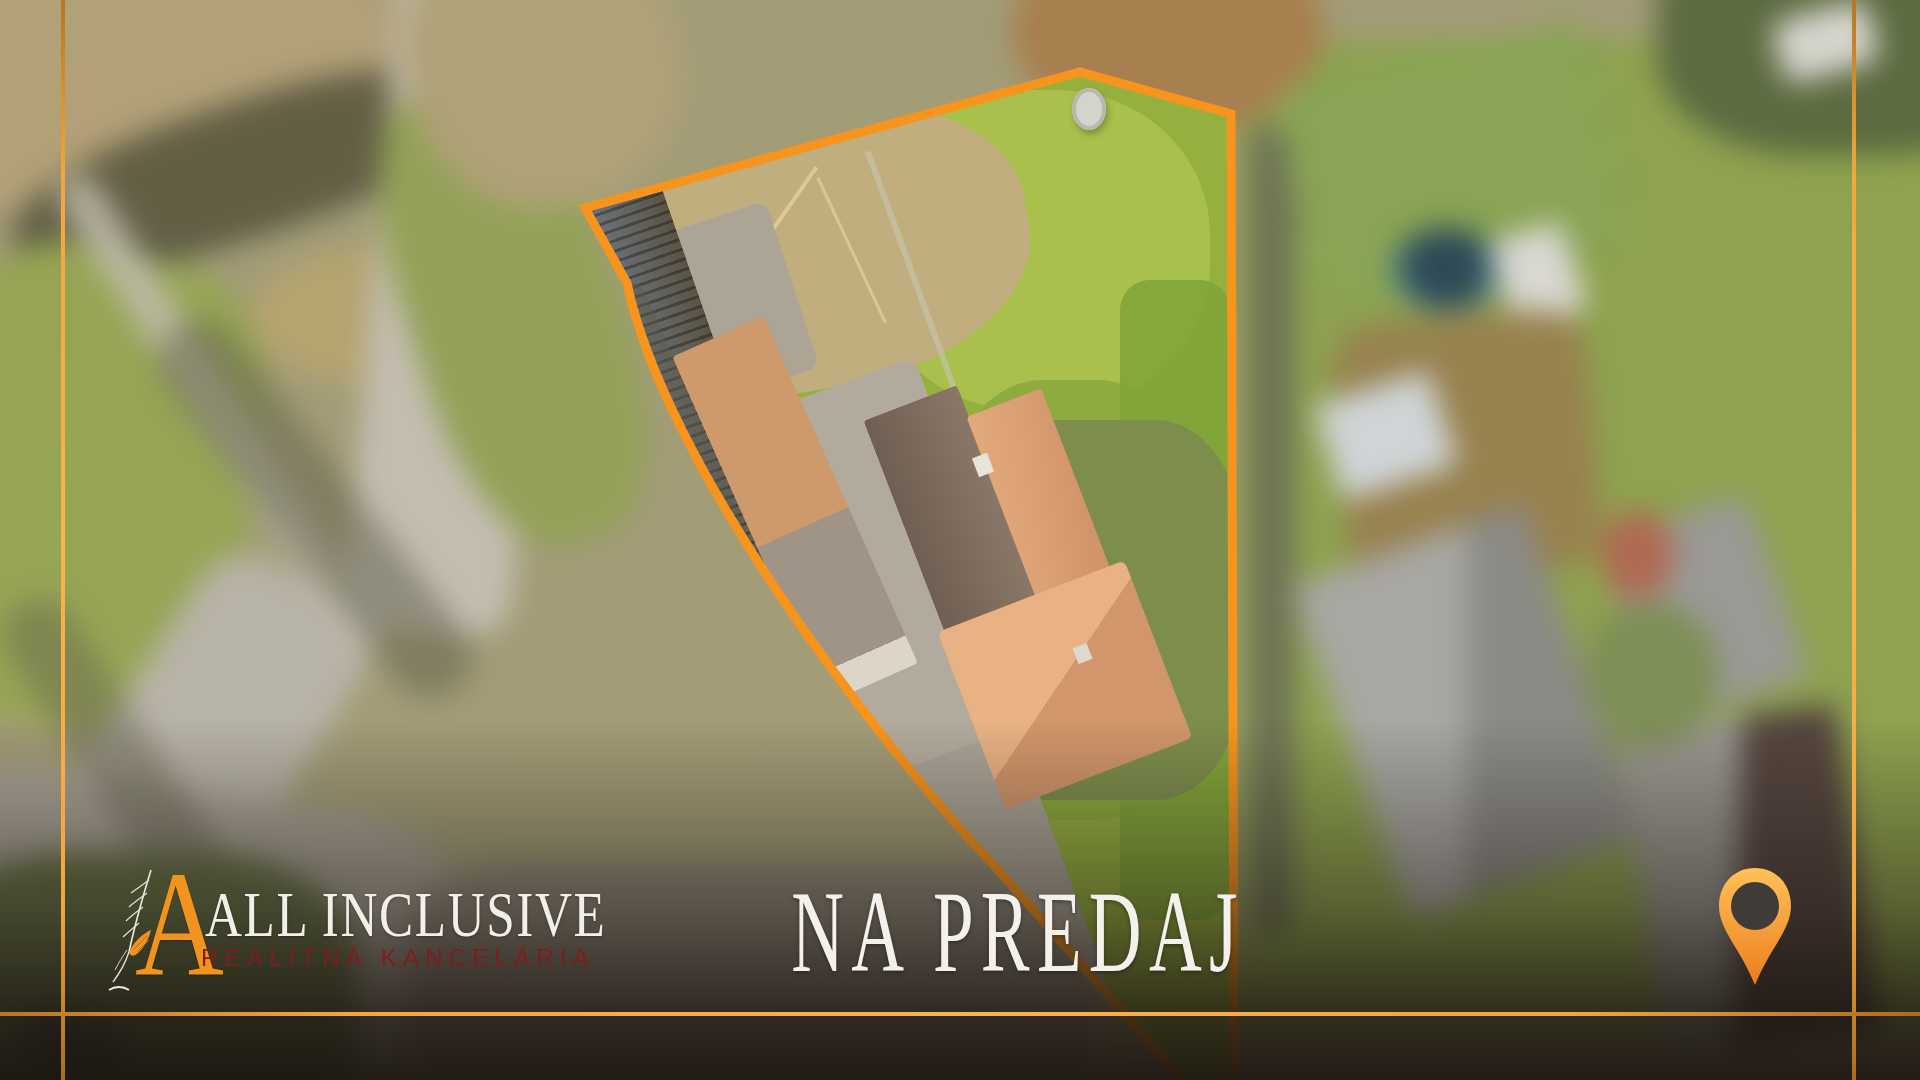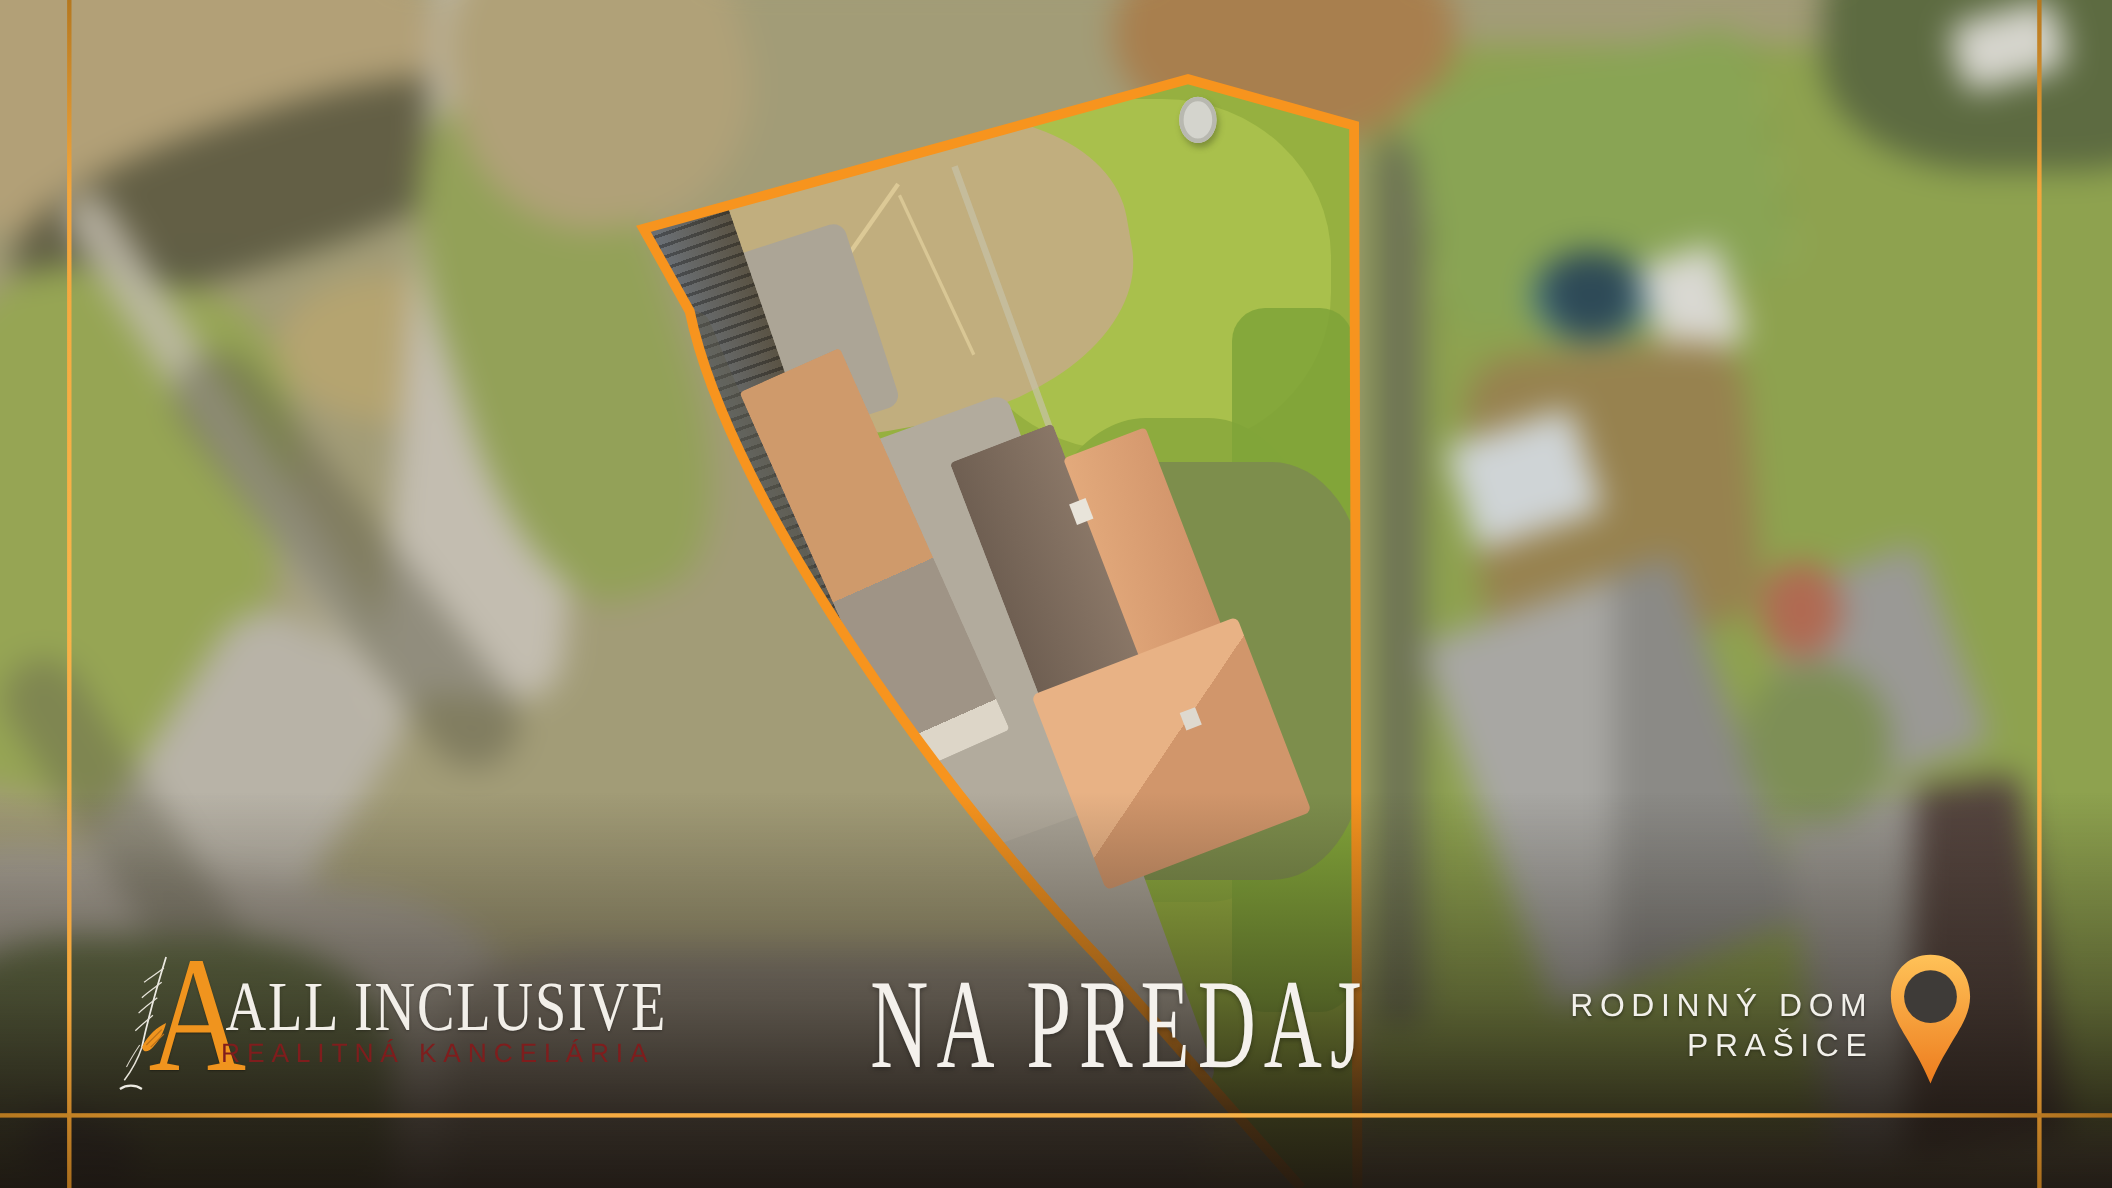--- a/index.html
+++ b/index.html
@@ -138,24 +138,20 @@
       <path d="M10,104 C14,96 18,90 22,84" fill="none" stroke="#d8d4c8" stroke-width="1"></path>
       <path d="M4,124 C10,120 18,120 24,124" fill="none" stroke="#eceae2" stroke-width="2"></path>
     </svg>
     <div class="monogram">A</div>
     <div class="brand-name">ALL INCLUSIVE</div>
     <div class="brand-tagline">REALITNÁ KANCELÁRIA</div>
   </div>
 
   <div class="headline">NA PREDAJ</div>
 
-  <div class="location">
-    <div>RODINNÝ DOM</div>
-    <div>PRAŠICE</div>
-  </div>
   <svg class="pin" width="78" height="122" viewBox="0 0 78 122">
     <defs>
       <linearGradient id="pg" x1="0" y1="0" x2="0" y2="1">
         <stop offset="0" stop-color="#FFC258"></stop>
         <stop offset="1" stop-color="#ED7C1E"></stop>
       </linearGradient>
     </defs>
     <path d="M39,2 C18,2 3,18 3,40 C3,64 23,80 39,119 C55,80 75,64 75,40 C75,18 60,2 39,2 Z" fill="url(#pg)"></path>
     <circle cx="39" cy="40" r="24" fill="#3e3b38"></circle>
   </svg>

